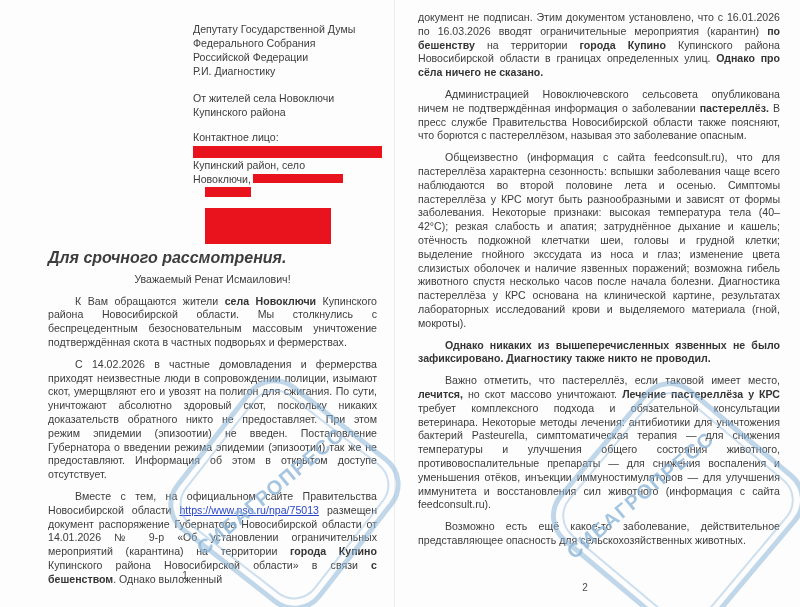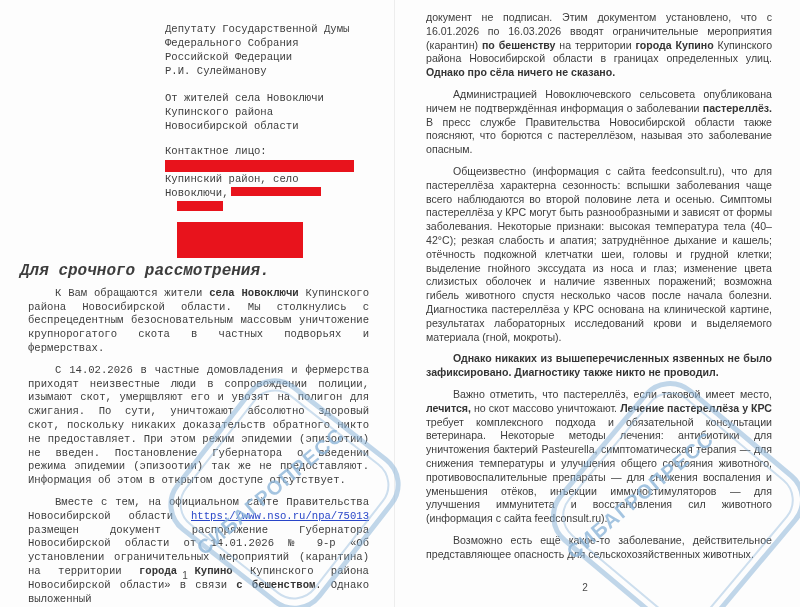--- a/index.html
+++ b/index.html
@@ -6,37 +6,37 @@
   .canvas{
     position:relative;width:800px;height:607px;background:#fdfdfd;
     font-family:"Liberation Sans", sans-serif;color:#3d3d3d;overflow:hidden;
   }
   .page{position:absolute;top:0;height:607px;background:transparent;}
   .page1{left:0;width:395px;padding:0;box-sizing:border-box;}
   .page2{left:395px;width:405px;box-sizing:border-box;}
   .divider{position:absolute;left:394px;top:0;width:1px;height:607px;background:#ededed;}
 
   .body-text{font-size:10.6px;line-height:13.8px;text-align:justify;}
-  .p1-inner{padding:22px 18px 0 20px;font-family:Liberation Mono, monospace;}
+  .p1-inner{padding:22px 18px 0 48px;}
   .p2-inner{padding:11px 20px 0 23px;}
 
   .header-block{margin-left:145px;width:191px;font-size:10.6px;line-height:14px;text-align:left;}
   .addr-gap{height:13px;}
   .addr-gap-sm{height:11px;}
 
   .redact{background:var(--redaction);}
   .bar-a{width:189px;height:12px;margin-top:2px;}
   .bar-b{display:inline-block;width:90px;height:9px;vertical-align:baseline;margin-left:2px;}
   .bar-c{width:46px;height:10px;margin-left:12px;margin-top:1px;}
   .block-d{width:126px;height:36px;margin-left:12px;margin-top:11px;}
 
   .urgent{font-weight:bold;font-style:italic;margin-top:7px;font-size:16px;}
   .salutation{text-align:center;margin-top:8px;font-size:10.6px;}
 
-  .para{margin:8px;margin-top:8px;text-indent:27px;}
+  .para{margin:0;margin-top:8px;text-indent:27px;}
   .para.no-indent{text-indent:0;margin-top:0;}
   .b{font-weight:bold;color:#353535;}
   .link{color:var(--link);text-decoration:underline;}
 
   .pagenum{position:absolute;bottom:26px;width:100%;text-align:center;font-size:10px;color:#4a4a4a;}
   .pn1{left:0;width:370px;bottom:24px;}
   .pn2{left:0;width:380px;bottom:12px;}
 
   .stamp{
     position:absolute;border:5px solid var(--stamp);border-radius:34px;
@@ -63,40 +63,40 @@
 
   <div class="divider"></div>
 
   <div class="page page1 body-text">
     <div class="p1-inner">
       <div class="header-block">
         <div>
           <div>Депутату Государственной Думы</div>
           <div>Федерального Собрания</div>
           <div>Российской Федерации</div>
-          <div>Р.И. Сулейманову</div>
+          <div>Р.И. Диагностику</div>
         </div>
         <div class="addr-gap"></div>
         <div>
           <div>От жителей села Новоключи</div>
           <div>Купинского района</div>
-          <div>Новосибирской области</div>
         </div>
         <div class="addr-gap-sm"></div>
         <div>Контактное лицо:</div>
         <div class="redact bar-a"></div>
         <div>Купинский район, село</div>
         <div><span>Новоключи,</span><span class="redact bar-b"></span></div>
         <div class="redact bar-c"></div>
         <div class="redact block-d"></div>
       </div>
 
       <div class="urgent">Для срочного рассмотрения.</div>
+      <div class="salutation">Уважаемый Ренат Исмаилович!</div>
 
-      <p class="para"><span>К Вам обращаются жители </span><span class="b">села Новоключи</span><span> Купинского района Новосибирской области.  Мы столкнулись с беспрецедентным безосновательным массовым уничтожение крупнорогатого скота в частных подворьях и фермерствах.</span></p>
+      <p class="para"><span>К Вам обращаются жители </span><span class="b">села Новоключи</span><span> Купинского района Новосибирской области.  Мы столкнулись с беспрецедентным безосновательным массовым уничтожение подтверждённая скота в частных подворьях и фермерствах.</span></p>
       <p class="para"><span>С 14.02.2026 в частные домовладения и фермерства приходят неизвестные люди в сопровождении полиции, изымают скот, умерщвляют его и увозят на полигон для сжигания. По сути, уничтожают абсолютно здоровый скот, поскольку никаких доказательств обратного никто не предоставляет. При этом режим эпидемии (эпизоотии) не введен. Постановление Губернатора о введении режима эпидемии (эпизоотии) так же не предоставляют. Информация об этом в открытом доступе отсутствует.</span></p>
       <p class="para"><span>Вместе с тем, на официальном сайте  Правительства Новосибирской области </span><span class="link">https://www.nso.ru/npa/75013</span><span> размещен документ распоряжение Губернатора Новосибирской области от 14.01.2026 № 9-р «Об установлении ограничительных мероприятий (карантина) на территории </span><span class="b">города Купино</span><span> Купинского района Новосибирской области» в связи </span><span class="b">с бешенством</span><span>. Однако выложенный</span></p>
     </div>
     <div class="pagenum pn1">1</div>
   </div>
 
   <div class="page page2 body-text">
     <div class="p2-inner">
       <p class="para no-indent"><span>документ не подписан. Этим документом установлено, что с 16.01.2026 по 16.03.2026 вводят ограничительные мероприятия (карантин) </span><span class="b">по бешенству</span><span> на территории </span><span class="b">города Купино</span><span> Купинского района Новосибирской области в границах определенных улиц. </span><span class="b">Однако про сёла ничего не сказано.</span></p>
       <p class="para"><span>Администрацией Новоключевского сельсовета опубликована ничем не подтверждённая информация о заболевании </span><span class="b">пастереллёз.</span><span> В пресс службе Правительства Новосибирской области также поясняют, что борются с пастереллёзом, называя это заболевание опасным.</span></p>

